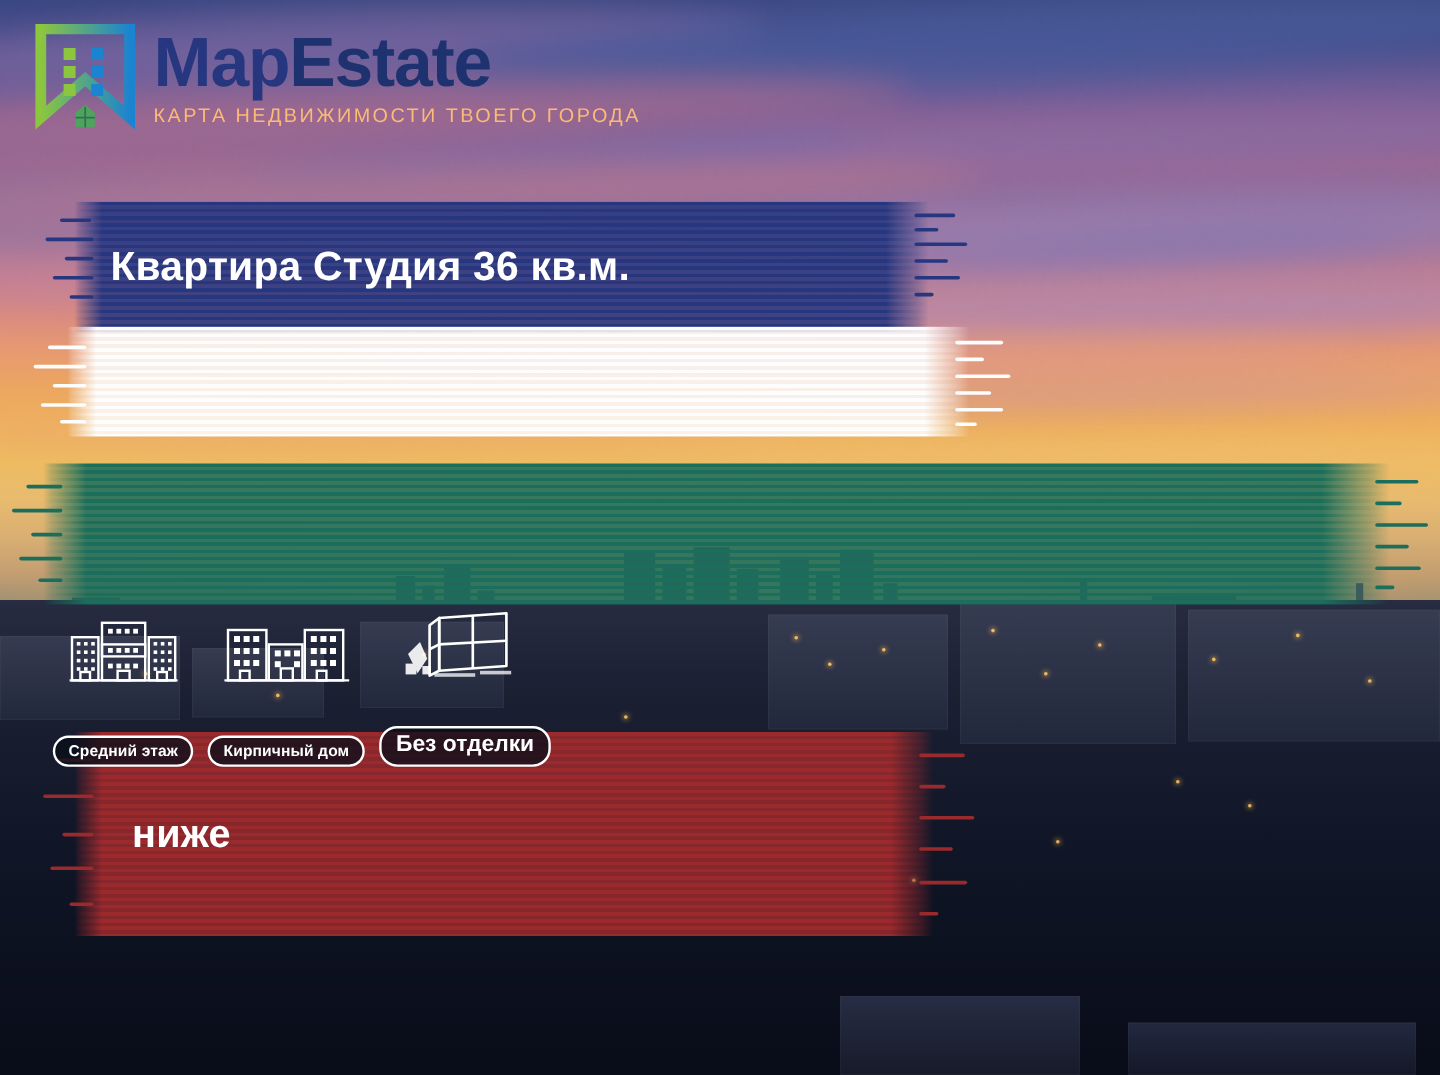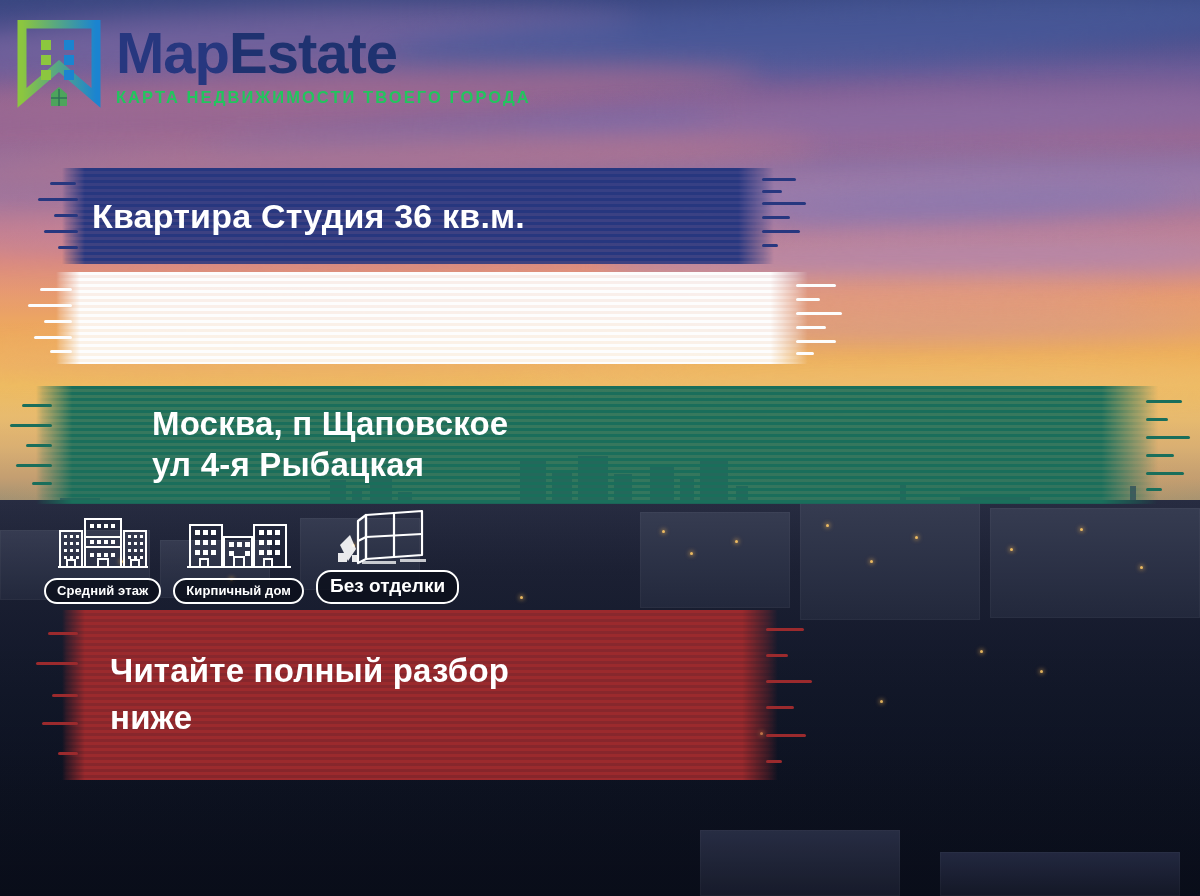--- a/index.html
+++ b/index.html
@@ -133,21 +133,21 @@
 
   .banner-text {
     position: relative;
     z-index: 3;
     font-weight: 700;
     line-height: 1.18;
     letter-spacing: .2px;
   }
 
   
-  #banner-apartment { left: 62px; top: 168px; width: 712px; height: 96px; }
+  #banner-apartment { left: 62px; top: 168px; width: 712px; height: 109px; }
   #banner-apartment .slab { background: #27377f; }
   #banner-apartment .banner-text { margin-left: 30px; font-size: 34px; color: #ffffff; }
 
   
   #banner-date { left: 56px; top: 272px; width: 752px; height: 92px; }
   #banner-date .slab { background: #fdfdfd; }
   #banner-date .banner-text { margin-left: 90px; font-size: 34px; color: #27377f; }
 
   
   #banner-address { left: 36px; top: 386px; width: 1122px; height: 118px; }
@@ -157,53 +157,53 @@
 
   
   #banner-cta { left: 62px; top: 610px; width: 716px; height: 170px; }
   #banner-cta .slab { background: #9b2a2d; }
   #banner-cta .banner-text { margin-left: 48px; font-size: 33px; color: #ffffff; line-height: 1.42; }
   #banner-cta .banner-text .ln { display: block; }
 
   
   .logo {
     position: absolute;
-    left: 16px; top: 20px;
+    left: 28px; top: 20px;
     display: flex;
     align-items: flex-start;
     z-index: 5;
   }
   .logo-mark { width: 86px; height: 92px; position: relative; }
   .logo-words { margin-left: 14px; margin-top: 4px; }
   .logo-title {
     font-size: 58px;
     font-weight: 700;
     color: #27377f;
     letter-spacing: -1px;
     line-height: 1;
   }
   .logo-title .b { color: #1f3270; }
   .logo-tagline {
     margin-top: 6px;
     font-size: 16.5px;
-    font-weight: 700;
-    color: #22c55e;
+    font-weight: 400;
+    color: #fdba74;
     letter-spacing: 2.05px;
   }
 
   
   .features {
     position: absolute;
     left: 44px; top: 505px;
     z-index: 4;
     display: flex;
     align-items: flex-end;
     gap: 12px;
   }
-  .feature { display: flex; flex-direction: column; align-items: center; }
+  .feature { display: flex; flex-direction: column; align-items: center; gap: 35px; }
   .feature .icon-wrap { height: 62px; display: flex; align-items: flex-end; justify-content: center; }
   .chip {
     margin-top: 3px;
     border: 2px solid #ffffff;
     border-radius: 13px;
     background: rgba(10,14,26,.78);
     color: #ffffff;
     font-size: 13px;
     font-weight: 700;
     padding: 3px 11px 4px;
@@ -377,24 +377,20 @@
       <div class="streak" style="left:10px; top:78px; width:36px; background:#1a6e5b;"></div>
       <div class="streak" style="left:26px; top:96px; width:20px; background:#1a6e5b;"></div>
     </div>
     <div class="frayR">
       <div class="streak" style="left:0px; top:14px; width:36px; background:#1a6e5b;"></div>
       <div class="streak" style="left:0px; top:32px; width:22px; background:#1a6e5b;"></div>
       <div class="streak" style="left:0px; top:50px; width:44px; background:#1a6e5b;"></div>
       <div class="streak" style="left:0px; top:68px; width:28px; background:#1a6e5b;"></div>
       <div class="streak" style="left:0px; top:86px; width:38px; background:#1a6e5b;"></div>
       <div class="streak" style="left:0px; top:102px;width:16px; background:#1a6e5b;"></div>
-    </div>
-    <div class="banner-text">
-      <span class="ln">Москва, п Щаповское</span>
-      <span class="ln">ул 4-я Рыбацкая</span>
     </div>
   </div>
 
   <div class="features">
 
     <div class="feature">
       <div class="icon-wrap">
         <svg width="96" height="62" viewBox="0 0 96 62">
           <g fill="none" stroke="#ffffff" stroke-width="2">
             <rect x="5" y="18" width="22" height="36"></rect>
@@ -531,18 +527,17 @@
     </div>
     <div class="frayR">
       <div class="streak" style="left:0px; top:18px;  width:38px; background:#9b2a2d;"></div>
       <div class="streak" style="left:0px; top:44px;  width:22px; background:#9b2a2d;"></div>
       <div class="streak" style="left:0px; top:70px;  width:46px; background:#9b2a2d;"></div>
       <div class="streak" style="left:0px; top:96px;  width:28px; background:#9b2a2d;"></div>
       <div class="streak" style="left:0px; top:124px; width:40px; background:#9b2a2d;"></div>
       <div class="streak" style="left:0px; top:150px; width:16px; background:#9b2a2d;"></div>
     </div>
     <div class="banner-text">
-      <span class="ln">Читайте полный разбор</span>
       <span class="ln">ниже</span>
     </div>
   </div>
 
 </div>
 
 </body></html>

